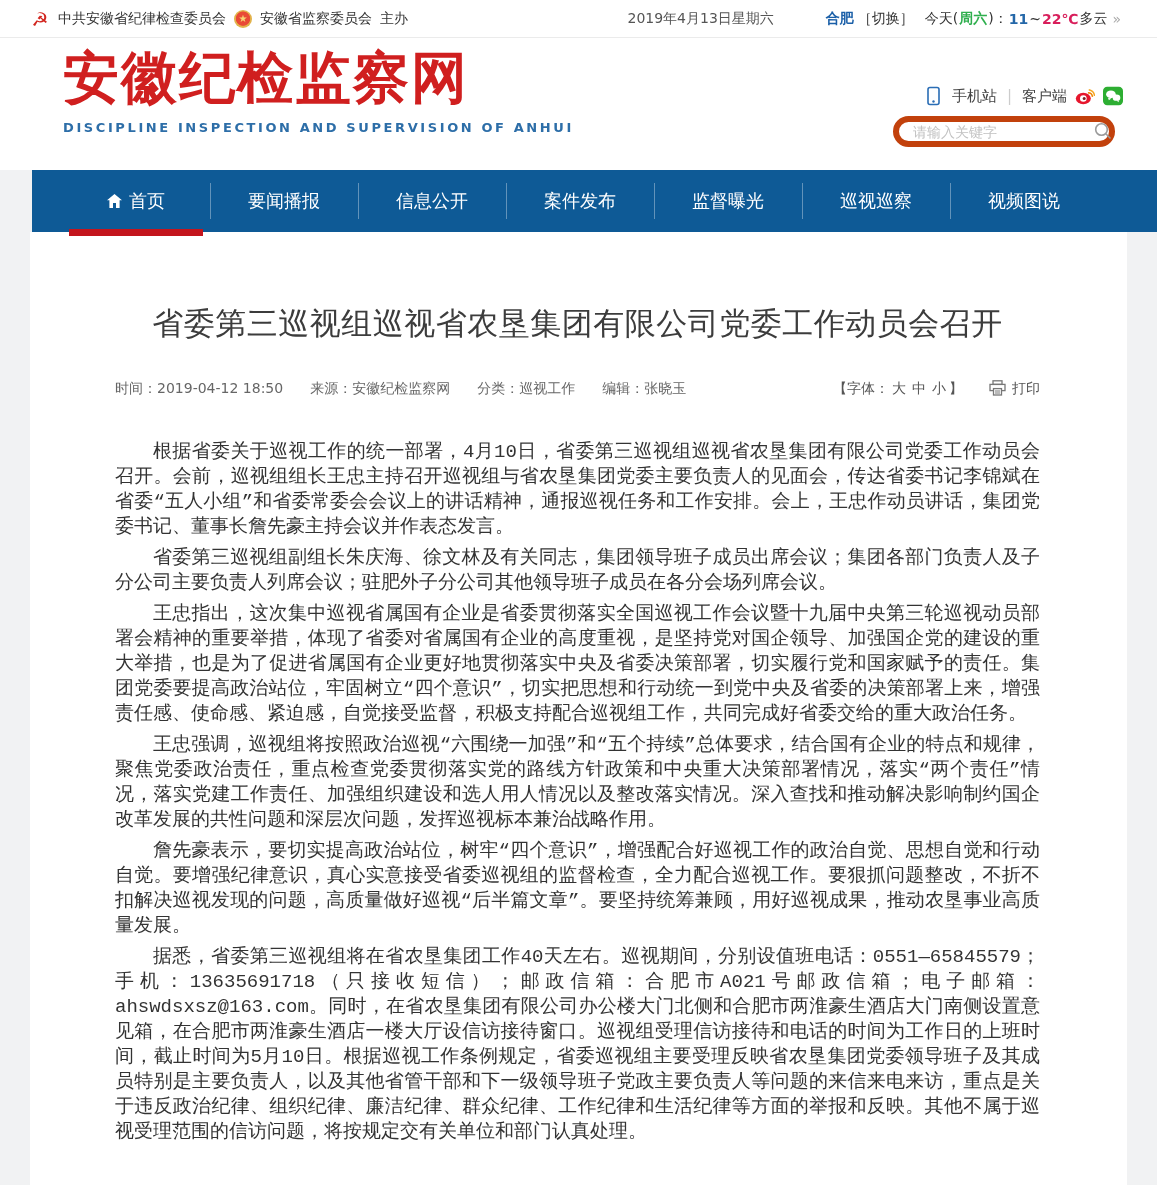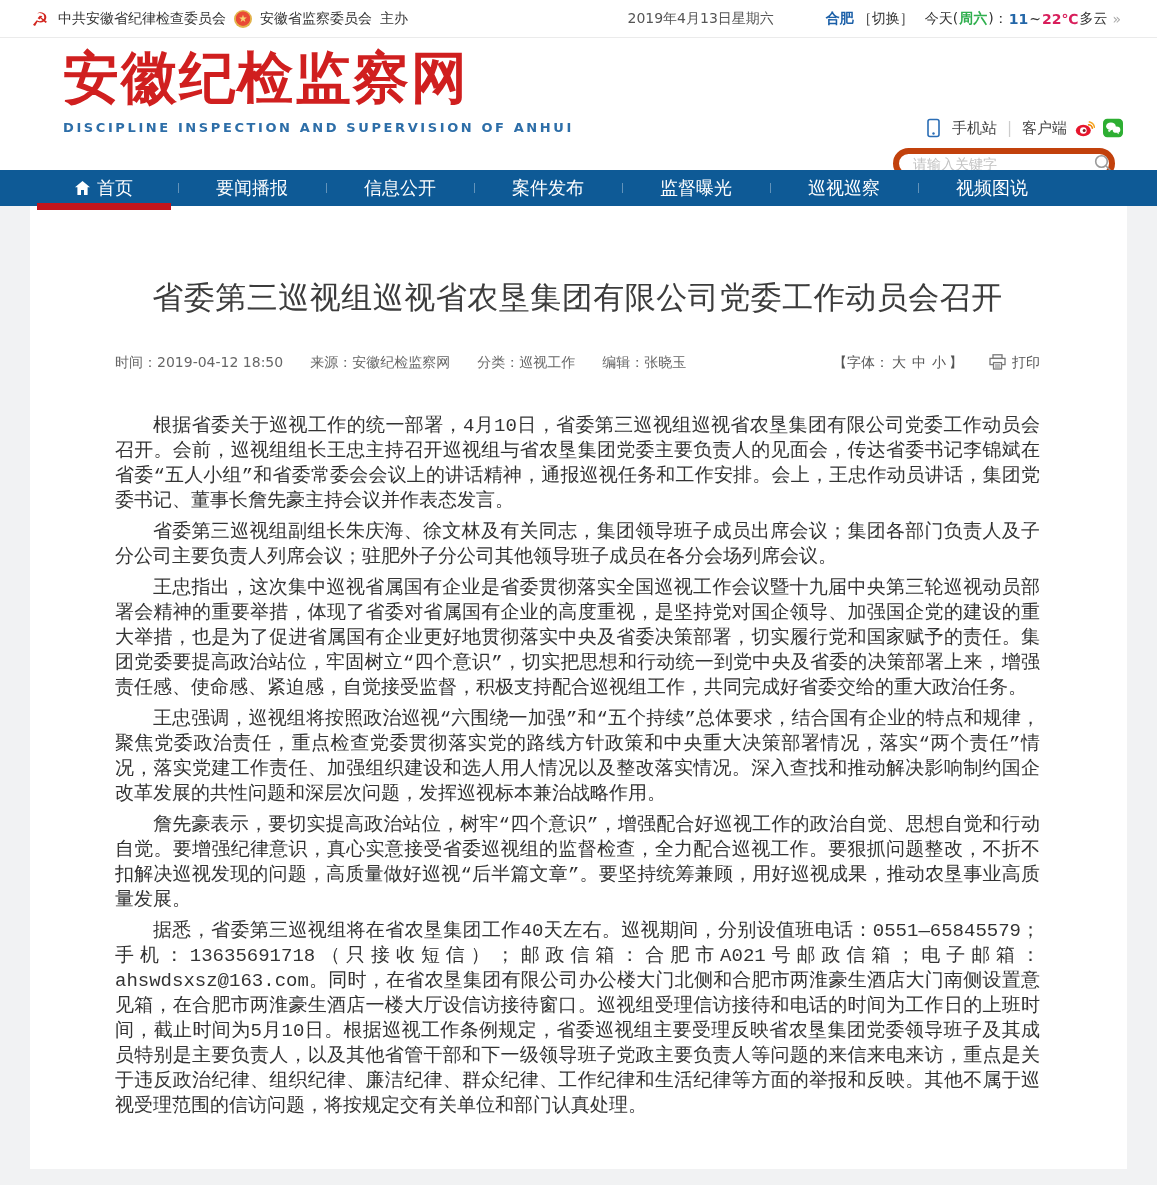--- a/index.html
+++ b/index.html
@@ -28,33 +28,33 @@
   .w-more { color:#aaa; margin-left:4px; }
 
   
   .header { background:#fff; height:132px; position:relative; }
   .logo-block { position:absolute; left:63px; top:8px; }
   .logo-title { font-family:"DejaVu Serif","Liberation Serif",serif; font-weight:bold;
       font-size:56px; line-height:62px; color:#d01f1f; letter-spacing:2px; }
   .logo-sub { margin-top:12px; font-size:13px; font-weight:bold; color:#2d6ea8; letter-spacing:2.6px; }
   .header-right { position:absolute; right:34px; top:48px; width:230px; }
   .header-tools { display:flex; align-items:center; justify-content:flex-end; gap:8px;
-      font-size:15px; color:#454545;margin-top:32px; }
+      font-size:15px; color:#454545; }
   .tool-sep { color:#ccc; margin:0 2px; }
   .hicon { display:inline-flex; width:20px; height:20px; }
   .search-box { margin-top:10px; position:relative; }
   .search-input { width:222px; height:31px; border:6px solid #c2410c; border-radius:16px;
       padding:0 36px 0 14px; font-size:14px; color:#333; outline:none; background:#fff;
       font-family:inherit; }
   .search-input::placeholder { color:#c2c2c2; }
   .search-btn { position:absolute; right:10px; top:5px; width:20px; height:20px; border:none;
       background:transparent; cursor:pointer; }
 
   
-  .nav { background:#0e5a96; height:36px; position:relative; }
+  .nav { background:#0e5a96; height:62px; position:relative;margin-left:32px; }
   .nav-inner { display:flex; margin-left:30px; height:100%; }
   .nav-item { position:relative; width:148px; height:100%; display:flex; align-items:center;
       justify-content:center; gap:7px; color:#fff; font-size:18px; }
   .nav-item + .nav-item::before { content:""; position:absolute; left:0; top:13px; bottom:13px;
       width:1px; background:rgba(255,255,255,.35); }
   .nav-item.active::after { content:""; position:absolute; left:7px; right:7px; bottom:-4px;
       height:7px; background:#c3151d; }
   .home-ic { display:inline-flex; width:15px; height:14px; }
 
   

